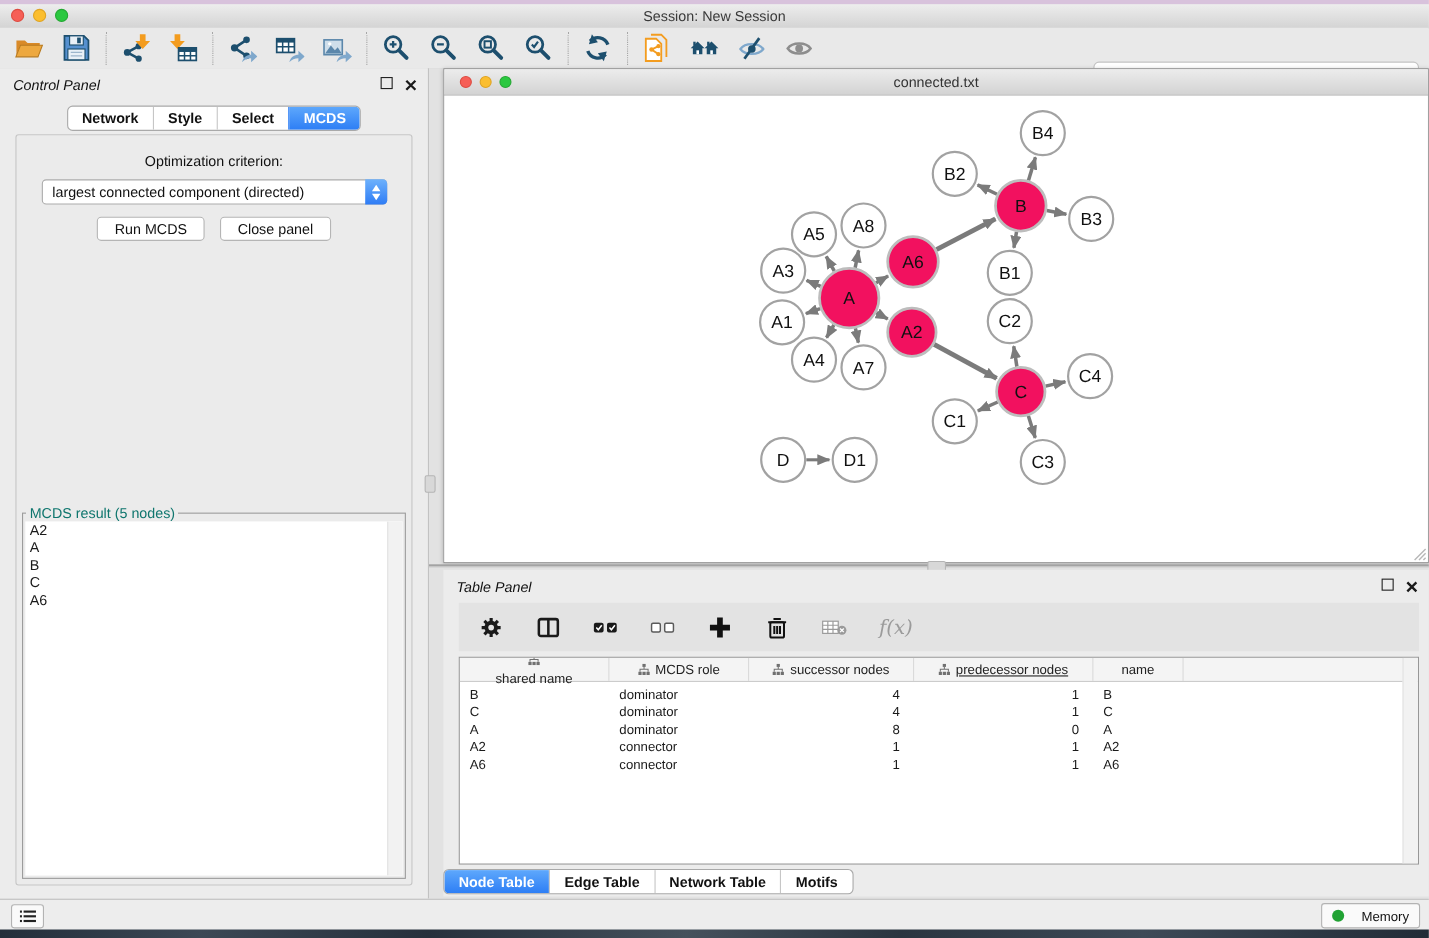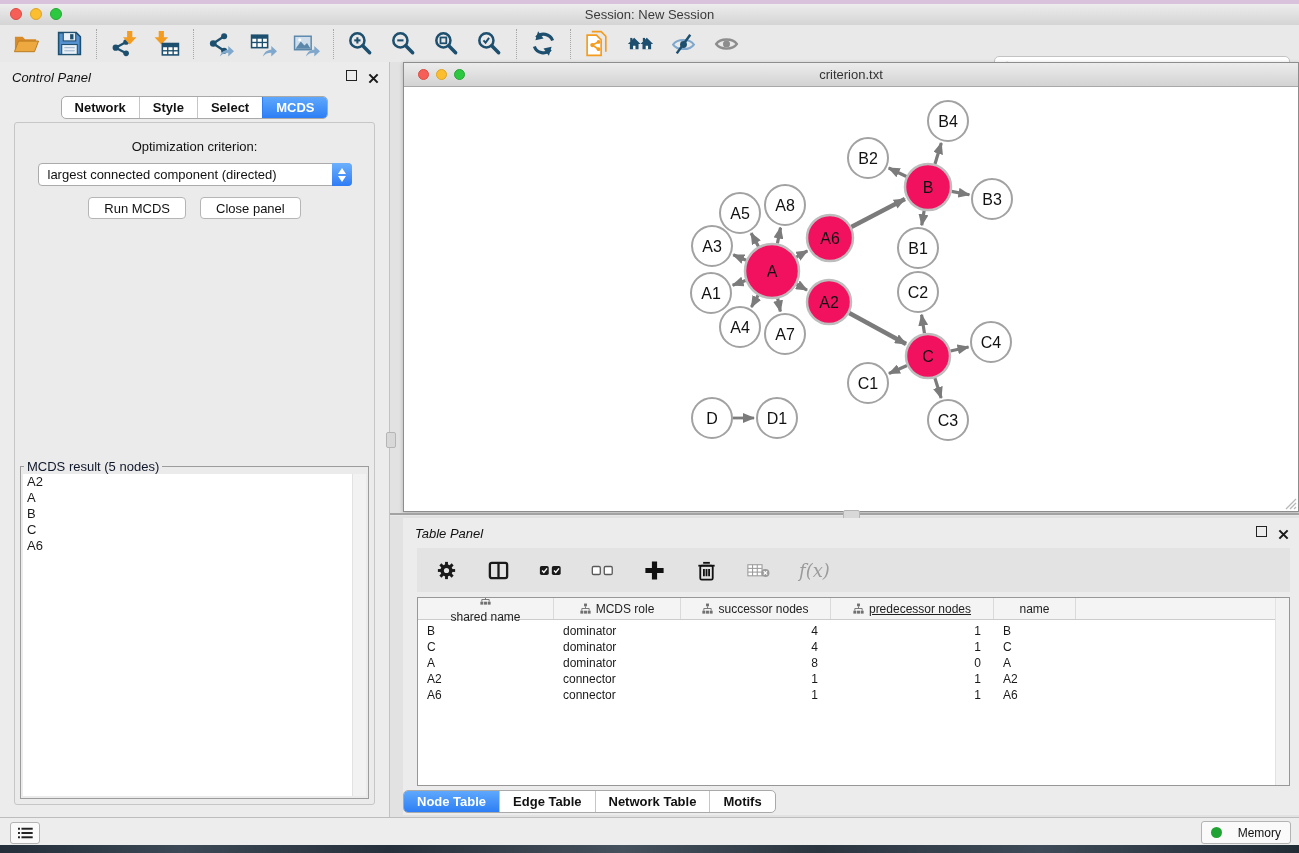--- a/index.html
+++ b/index.html
@@ -56,21 +56,21 @@
   .select-value{position:absolute;left:9px;top:0;line-height:21px;font-size:13px;color:#111;}
   .select-stepper{position:absolute;right:-1px;top:-1px;width:20px;height:23px;border-radius:0 4px 4px 0;
                   background:linear-gradient(#6db1fc,#2e7cf5);display:flex;flex-direction:column;
                   align-items:center;justify-content:center;gap:2px;cursor:pointer;}
   .buttons-row{margin-top:11px;display:flex;justify-content:center;gap:14px;}
   .mac-btn{background:#fff;border:1px solid #b5b5b5;border-radius:4px;font-size:13px;color:#111;
            padding:2px 15px;height:22px;box-sizing:border-box;cursor:pointer;font-family:inherit;}
 
   #result-fieldset{position:absolute;left:5px;right:5px;top:336px;bottom:5px;border:1px solid #9c9c9c;
                    margin:0;padding:0;}
-  #result-fieldset legend{font-size:13px;color:#0f172a;margin-left:3px;padding:0 3px;}
+  #result-fieldset legend{font-size:13px;color:#0f766e;margin-left:3px;padding:0 3px;}
   #result-list{position:absolute;left:2px;right:2px;top:0px;bottom:2px;background:#fff;overflow:hidden;}
   #result-list .item{font-size:13px;line-height:16px;padding-left:4px;}
   .scroll-strip{position:absolute;right:0;top:0;bottom:0;width:13px;background:#f2f2f2;border-left:1px solid #e2e2e2;cursor:pointer;}
 
   
   #net-window{position:absolute;left:403px;top:62px;width:896px;height:450px;background:#fff;
               border:1px solid #8d8d8d;box-sizing:border-box;box-shadow:0 1px 4px rgba(0,0,0,.22);}
   #net-titlebar{position:relative;height:23px;background:linear-gradient(#ececec,#d3d3d3);
                 border-bottom:1px solid #a8a8a8;}
   #net-titlebar .title{text-align:center;font-size:13px;color:#333;line-height:23px;}
@@ -346,21 +346,21 @@
   </div>
 </div>
 
 <div id="net-window">
   <div id="net-titlebar">
     <div class="lights">
       <span class="light red"></span>
       <span class="light yellow"></span>
       <span class="light green"></span>
     </div>
-    <div class="title">criterion.txt</div>
+    <div class="title">connected.txt</div>
   </div>
   <div id="net-content">
     <svg id="graph-svg" width="894" height="425" viewBox="0 0 894 425">
       <defs>
         <marker id="arrow" viewBox="0 0 12 10" refX="11" refY="5" markerWidth="12" markerHeight="10" orient="auto" markerUnits="userSpaceOnUse">
           <path d="M0 0 L12 5 L0 10 z" fill="#7b7b7b"></path>
         </marker>
       </defs>
       <g id="edge-layer">
           <line x1="342.15384615384613" y1="173.23076923076923" x2="329.2307692307692" y2="167.84615384615384" stroke="#7b7b7b" stroke-width="3.2" marker-end="url(#arrow)"></line>

